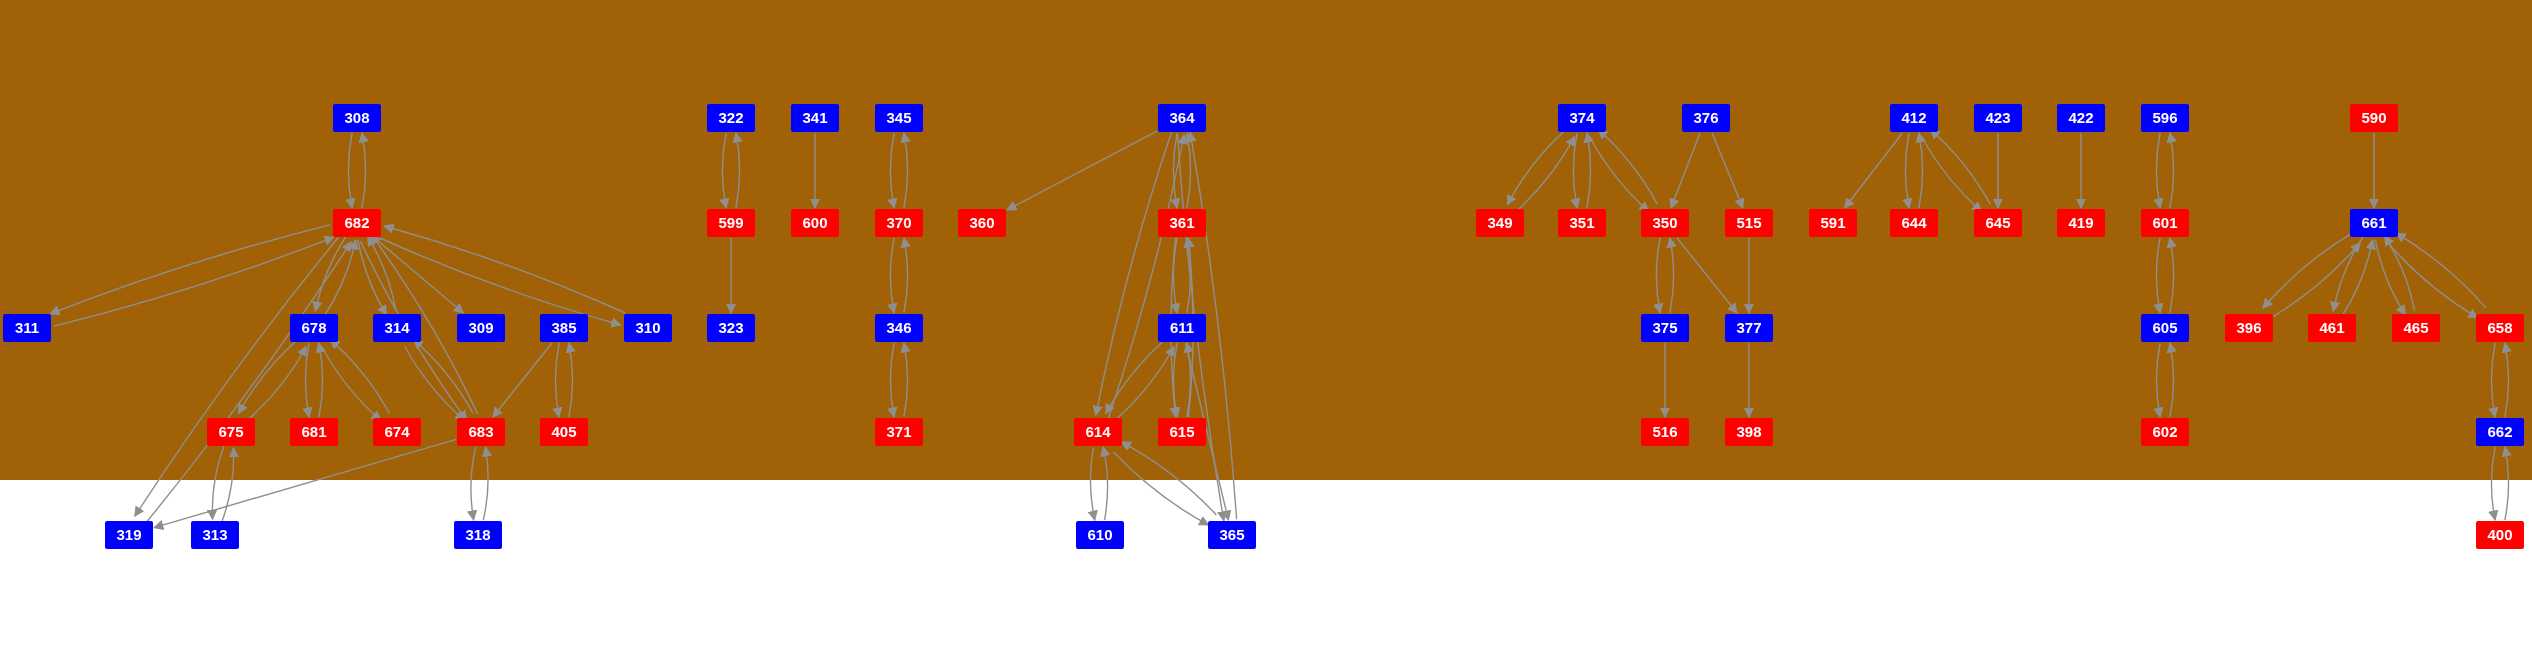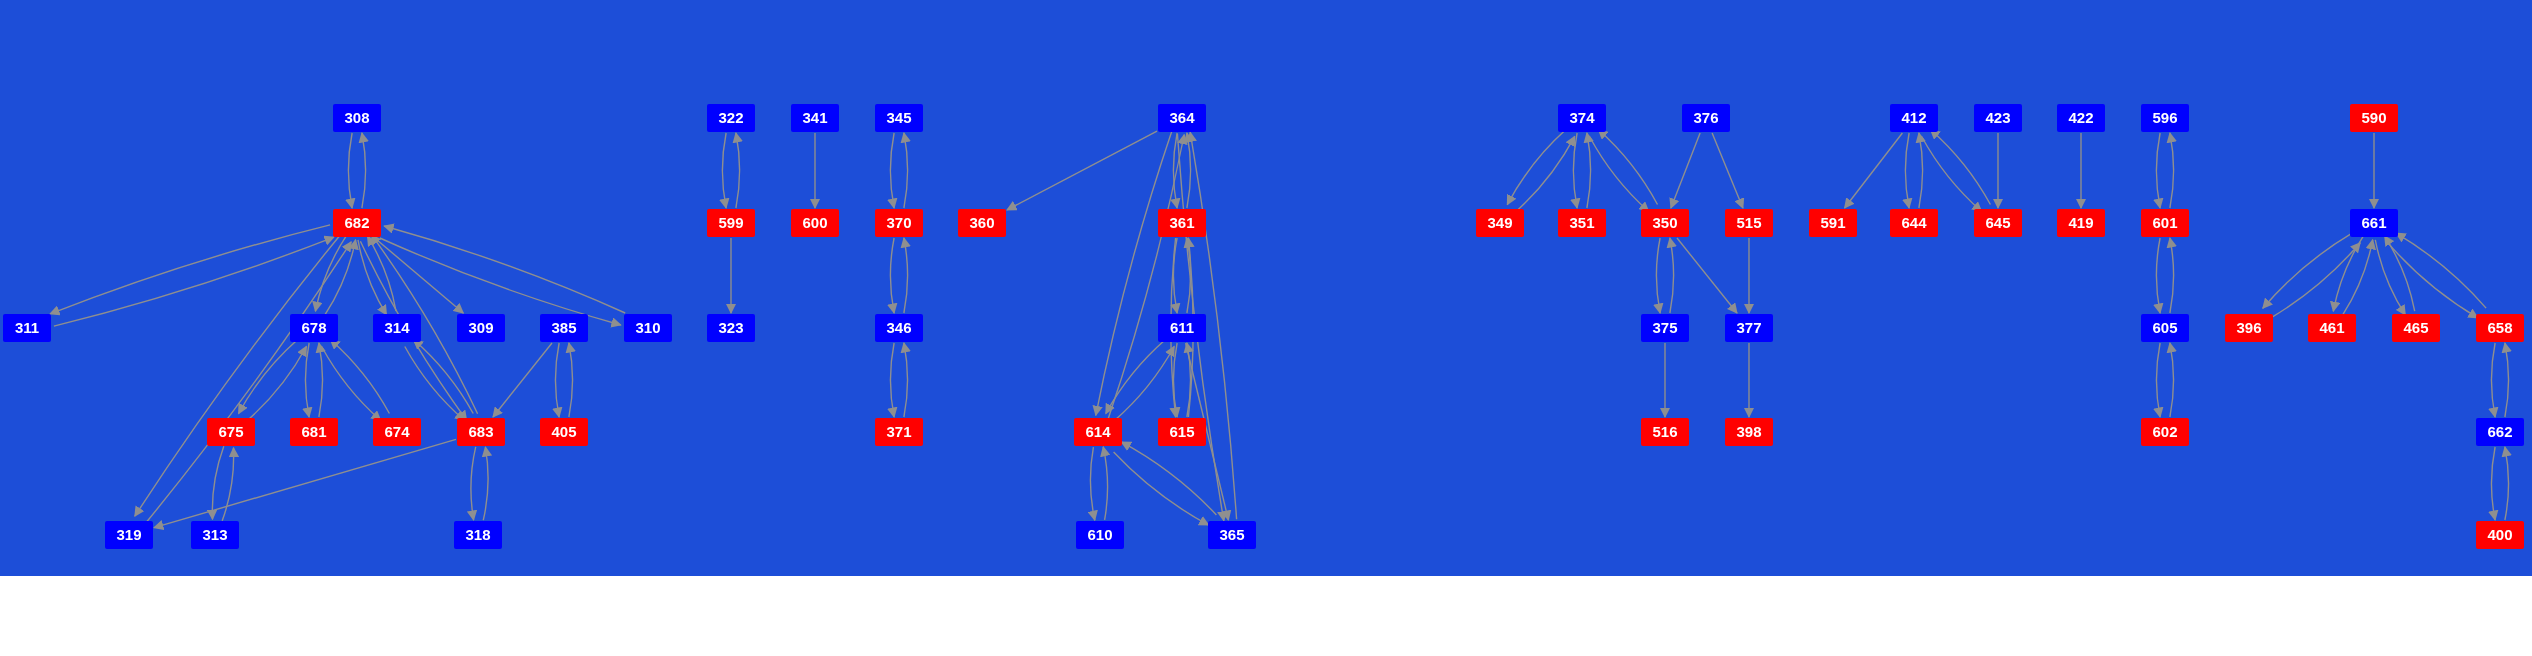--- a/index.html
+++ b/index.html
@@ -9,22 +9,22 @@
   }
   body {
     width: 2532px;
     height: 656px;
     overflow: hidden;
     font-family: "Liberation Sans", sans-serif;
   }
   #graph-viewport {
     position: relative;
     width: 2532px;
-    height: 576px;
-    background: #1d4ed8;
+    height: 480px;
+    background: #a16207;
   }
   svg { display: block; }
   .edge-path {
     fill: none;
     stroke-width: 1.4px;
   }
   .node-box {
     stroke: none;
   }
   .node-label {

